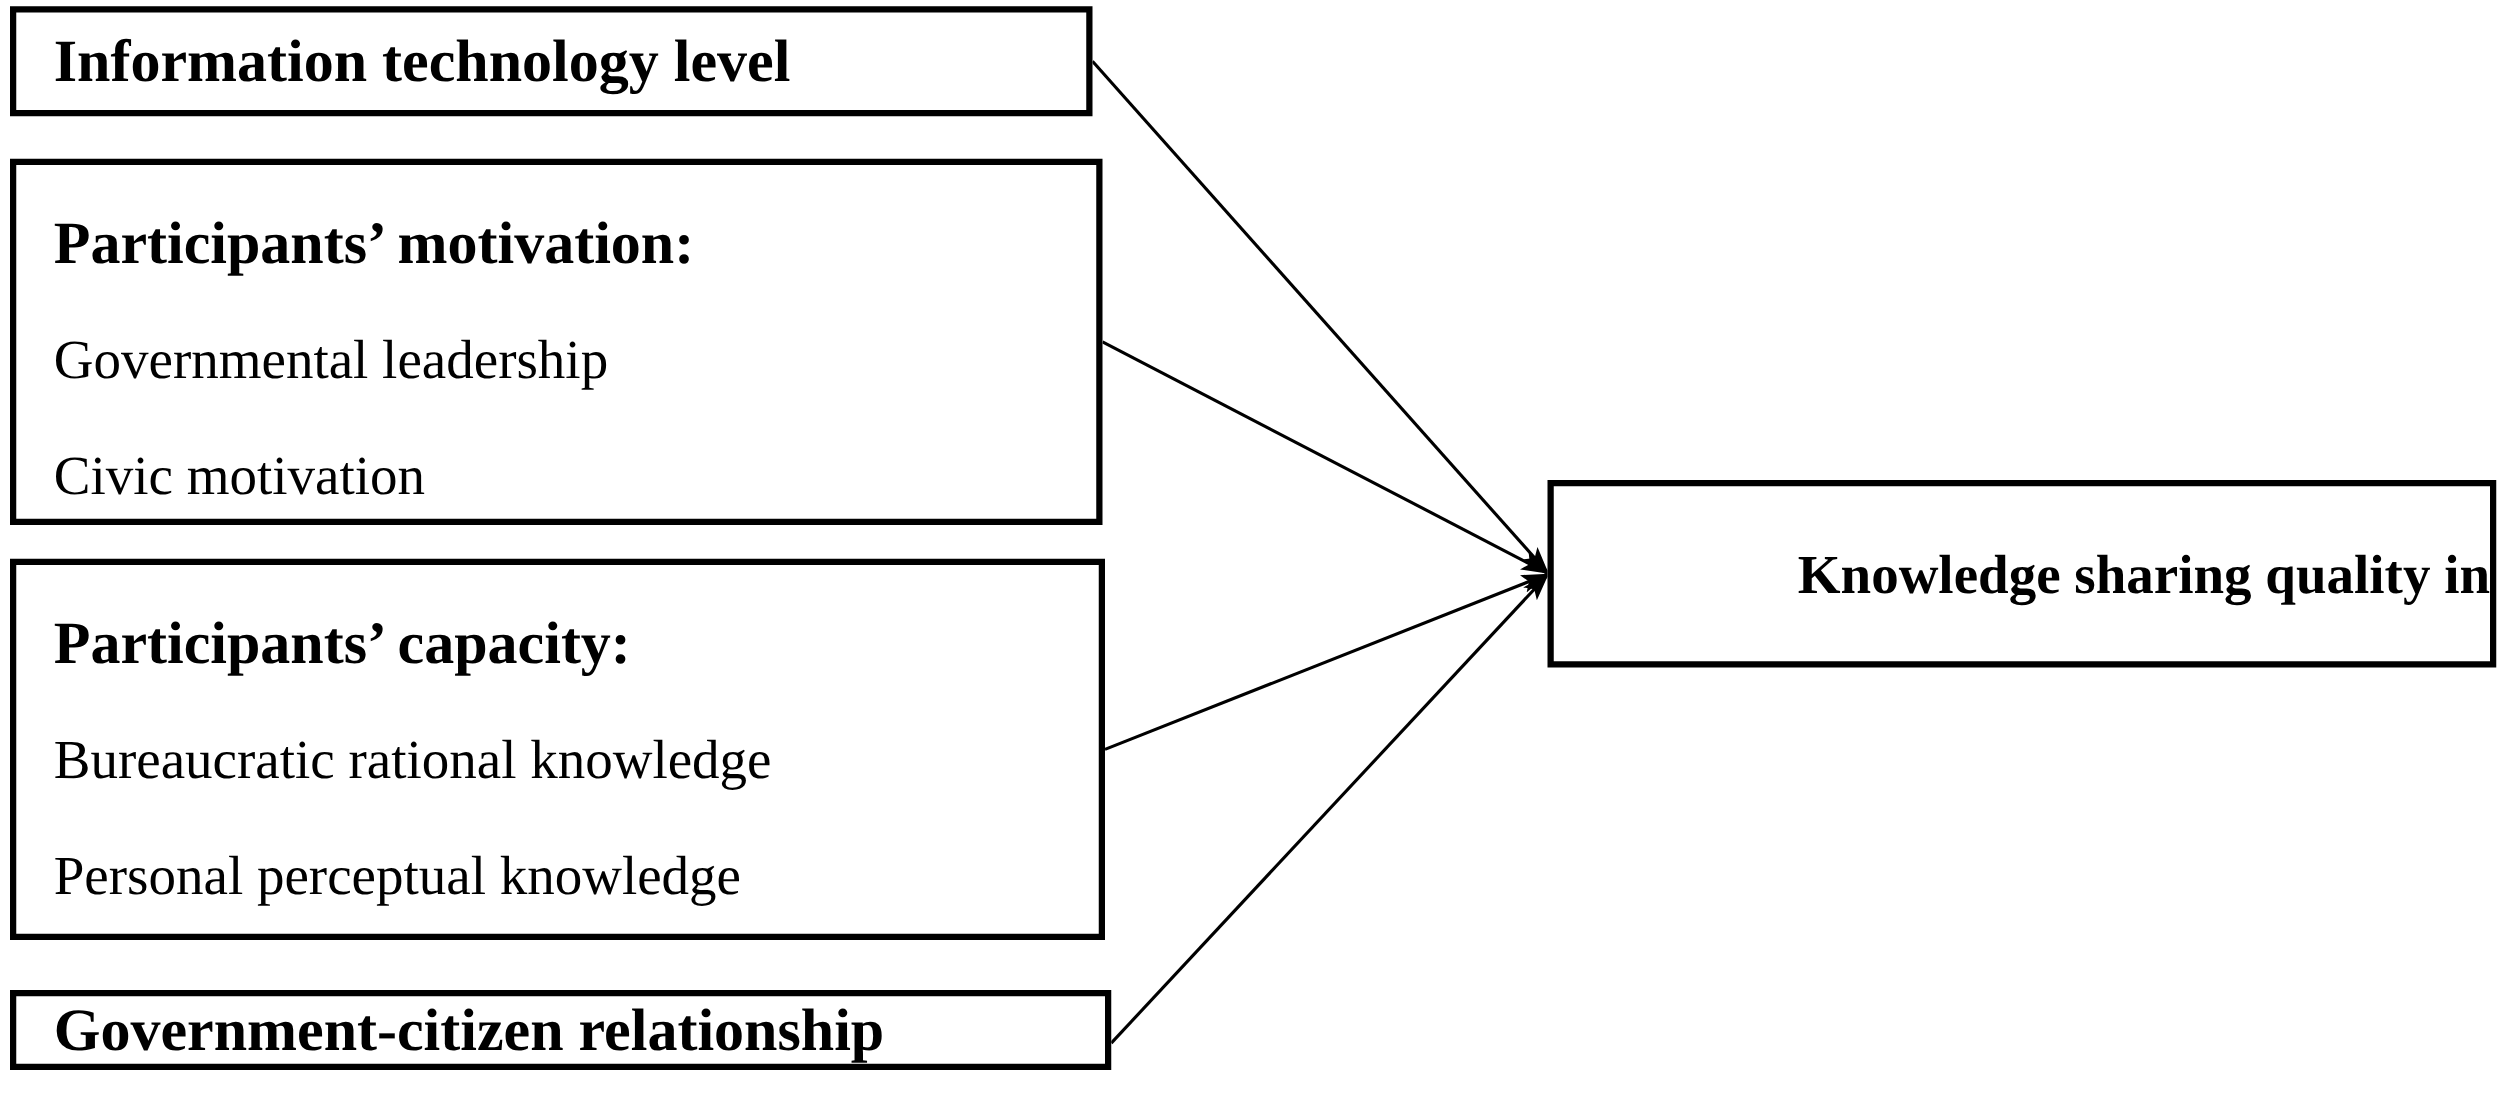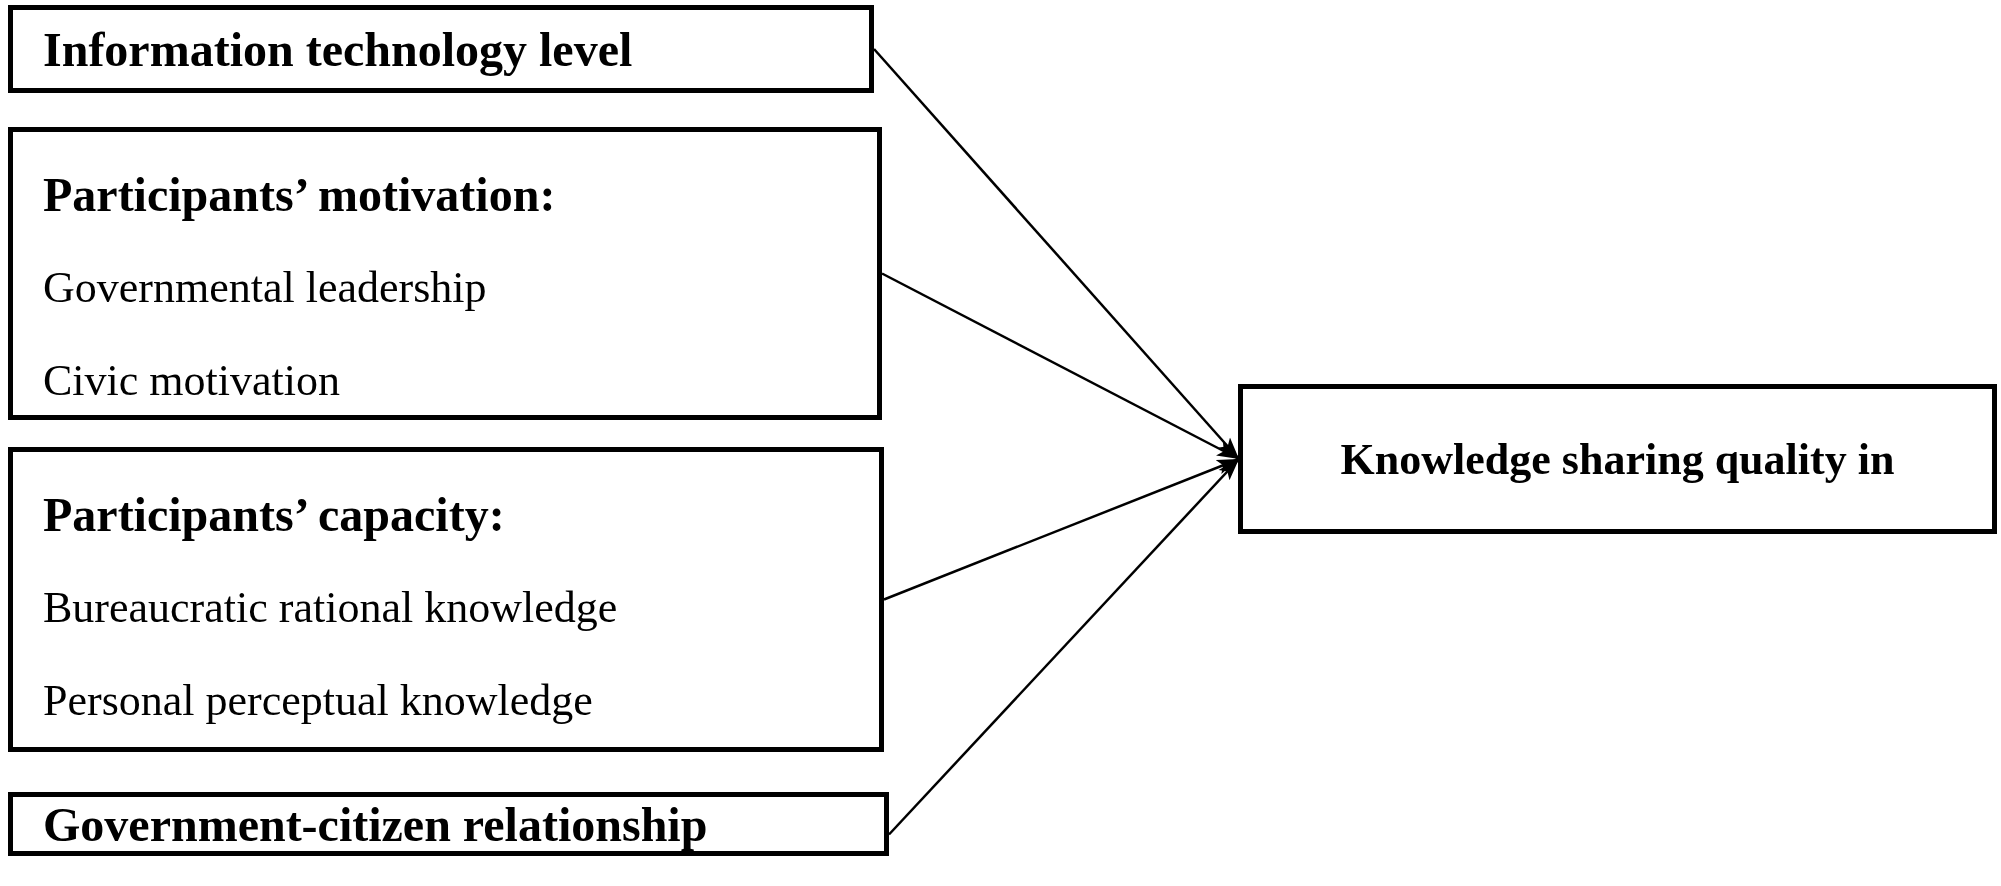--- a/index.html
+++ b/index.html
@@ -55,21 +55,21 @@
     font-size: 44px;
   }
   .outcome-box {
     position: absolute;
     box-sizing: border-box;
     border: 5px solid #000000;
     background: #ffffff;
     display: flex;
     flex-direction: column;
     justify-content: center;
-    align-items: center;
+    align-items: flex-end;
     text-align: center;
   }
   .outcome-line {
     font-weight: bold;
     font-size: 44px;
     line-height: 63px;
     white-space: nowrap;
   }
 </style>
 </head>

